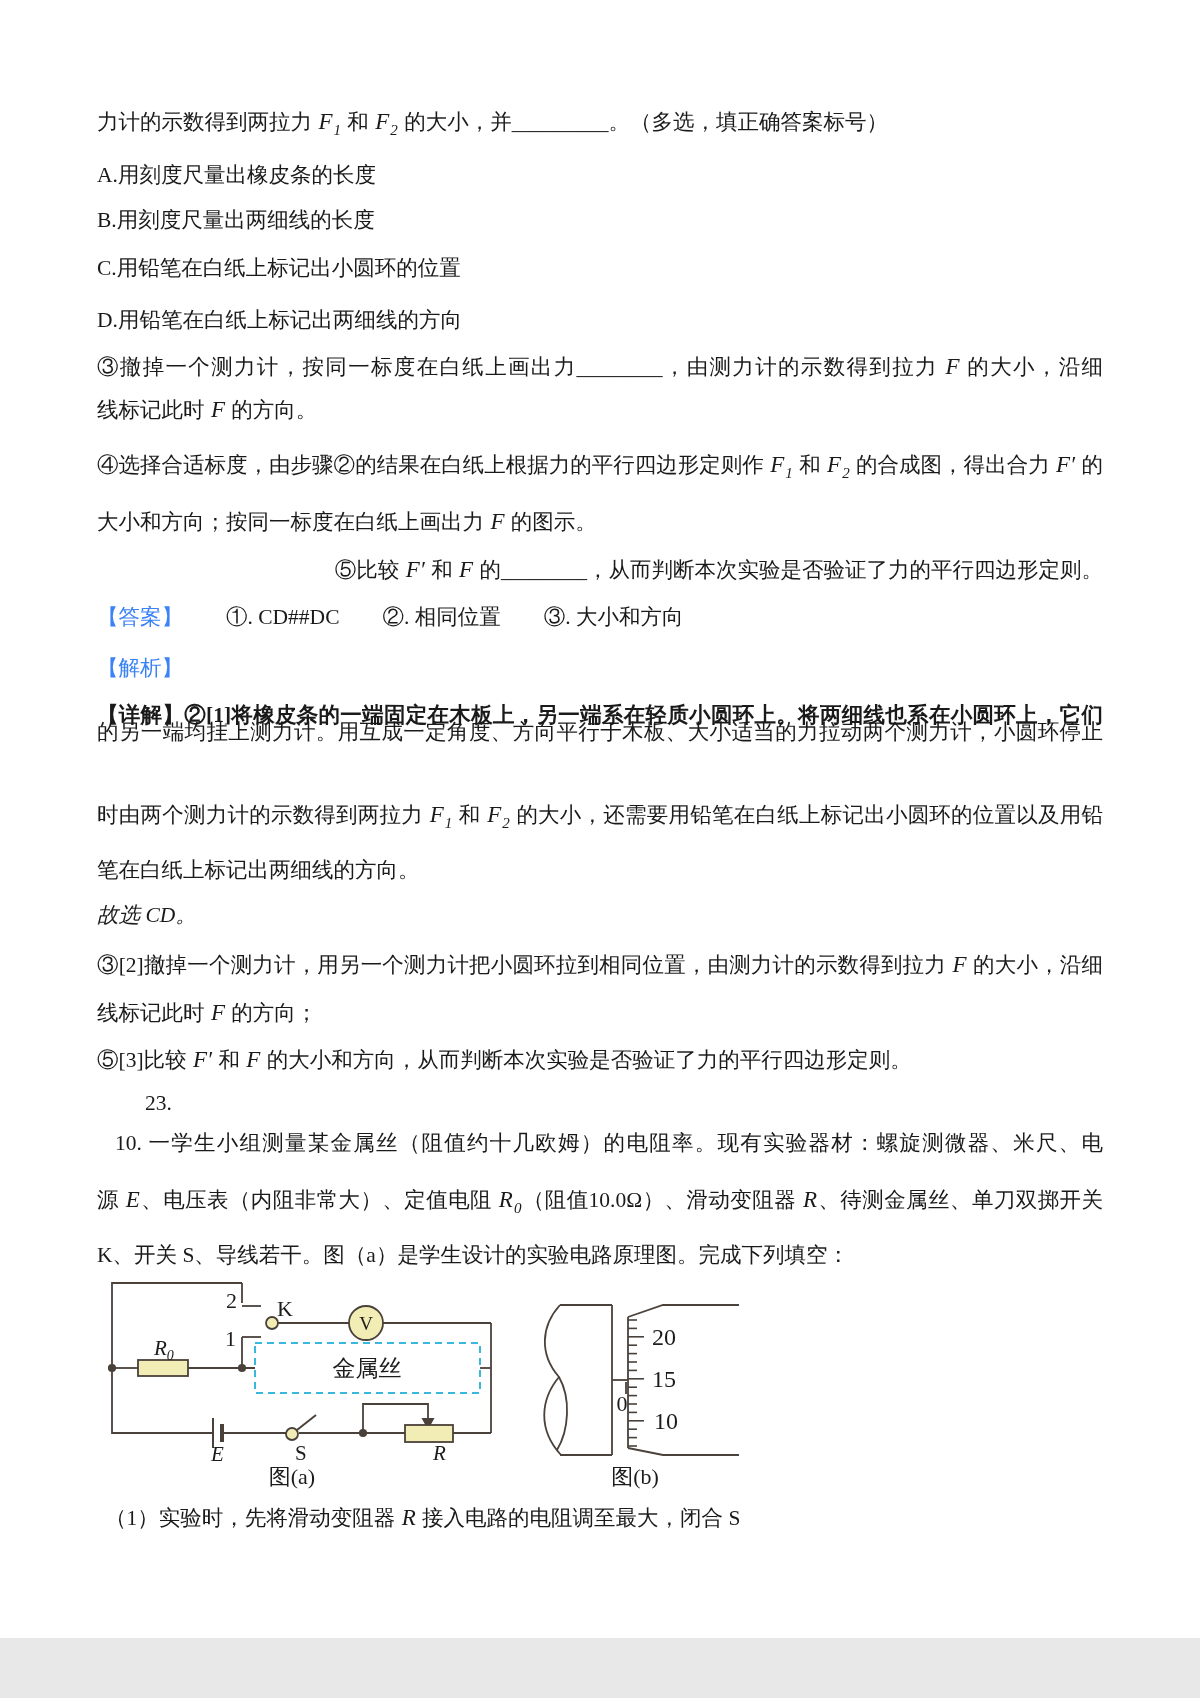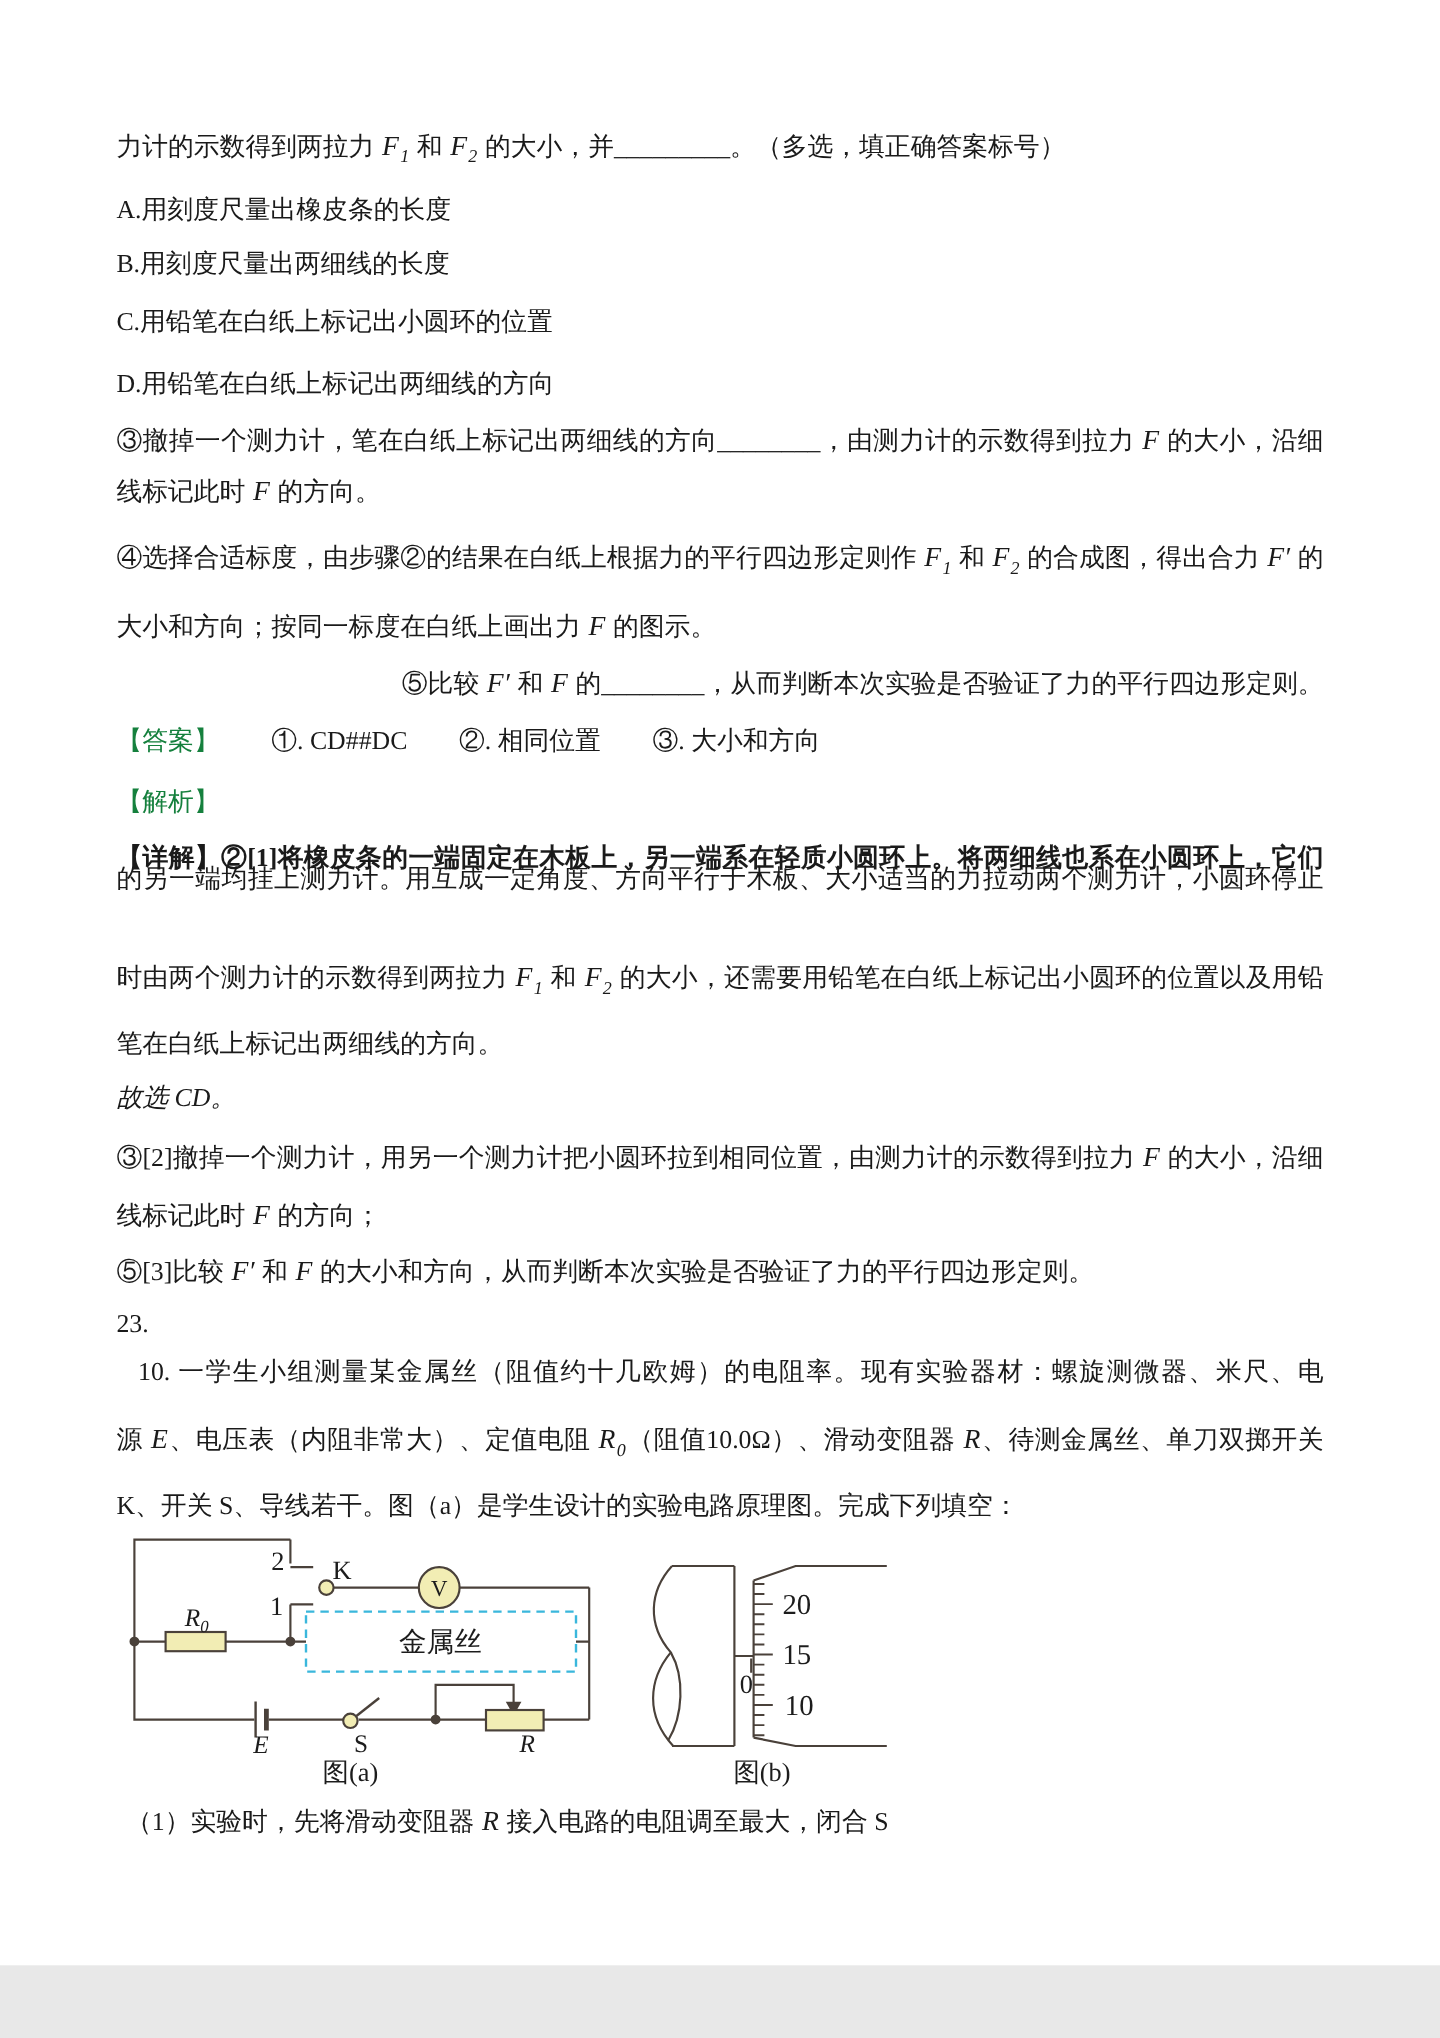--- a/index.html
+++ b/index.html
@@ -2,52 +2,52 @@
 <html><head>
 <meta charset="utf-8">
 <style>
   html,body{margin:0;padding:0;background:#e8e8e8;}
   .page{position:relative;width:1200px;height:1638px;background:#ffffff;margin:0 auto;
         font-family:"Liberation Serif","DejaVu Serif",serif;color:#1a1a1a;overflow:hidden;}
   .line{position:absolute;left:97px;width:1006px;margin:0;font-size:21.5px;line-height:30px;}
   .line.just{text-align:justify;text-align-last:justify;}
   .var{font-style:italic;font-size:23px;padding:0 1px;}
   .subv{font-style:italic;font-size:15px;position:relative;top:6px;padding-right:1px;}
-  .hl{color:#15803d;}
+  .hl{color:#3b82f6;}
   .figwrap{position:absolute;left:95px;top:1278px;width:650px;height:215px;}
   svg text{font-family:"Liberation Serif","DejaVu Serif",serif;fill:#1c1c1c;}
   svg .it{font-style:italic;}
 </style>
 </head>
 <body>
 
 <div class="page">
 
   <div id="textflow">
       <p class="line" style="top: 107px;"><span>力计的示数得到两拉力 </span><span class="var">F</span><span class="subv">1</span><span> 和 </span><span class="var">F</span><span class="subv">2</span><span> 的大小，并</span><span>_________</span><span>。（多选，填正确答案标号）</span></p>
       <p class="line" style="top: 160px;"><span>A.用刻度尺量出橡皮条的长度</span></p>
       <p class="line" style="top: 205px;"><span>B.用刻度尺量出两细线的长度</span></p>
       <p class="line" style="top: 253px;"><span>C.用铅笔在白纸上标记出小圆环的位置</span></p>
       <p class="line" style="top: 305px;"><span>D.用铅笔在白纸上标记出两细线的方向</span></p>
-      <p class="line just" style="top: 352px;"><span>③撤掉一个测力计，笔在白纸上标记出两细线的方向</span><span>________</span><span>，由测力计的示数得到拉力 </span><span class="var">F</span><span> 的大小，沿细</span></p>
+      <p class="line just" style="top: 352px;"><span>③撤掉一个测力计，按同一标度在白纸上画出力</span><span>________</span><span>，由测力计的示数得到拉力 </span><span class="var">F</span><span> 的大小，沿细</span></p>
       <p class="line" style="top: 395px;"><span>线标记此时 </span><span class="var">F</span><span> 的方向。</span></p>
       <p class="line just" style="top: 450px;"><span>④选择合适标度，由步骤②的结果在白纸上根据力的平行四边形定则作 </span><span class="var">F</span><span class="subv">1</span><span> 和 </span><span class="var">F</span><span class="subv">2</span><span> 的合成图，得出合力 </span><span class="var">F′</span><span> 的</span></p>
       <p class="line" style="top: 507px;"><span>大小和方向；按同一标度在白纸上画出力 </span><span class="var">F</span><span> 的图示。</span></p>
       <p class="line" style="top: 555px; text-align: right;"><span>⑤比较 </span><span class="var">F′</span><span> 和 </span><span class="var">F</span><span> 的</span><span>________</span><span>，从而判断本次实验是否验证了力的平行四边形定则。</span></p>
       <p class="line" style="top: 602px;"><span class="hl">【答案】</span><span>　　①. CD##DC　　②. 相同位置　　③. 大小和方向</span></p>
       <p class="line" style="top: 653px;"><span class="hl">【解析】</span></p>
       <p class="line just" style="top: 700px; font-weight: bold;"><span>【详解】②[1]将橡皮条的一端固定在木板上，另一端系在轻质小圆环上。将两细线也系在小圆环上，它们</span></p>
       <p class="line just" style="top: 717px;"><span>的另一端均挂上测力计。用互成一定角度、方向平行于木板、大小适当的力拉动两个测力计，小圆环停止</span></p>
       <p class="line just" style="top: 800px;"><span>时由两个测力计的示数得到两拉力 </span><span class="var">F</span><span class="subv">1</span><span> 和 </span><span class="var">F</span><span class="subv">2</span><span> 的大小，还需要用铅笔在白纸上标记出小圆环的位置以及用铅</span></p>
       <p class="line" style="top: 855px;"><span>笔在白纸上标记出两细线的方向。</span></p>
       <p class="line" style="top: 900px; font-style: italic;"><span>故选 CD。</span></p>
       <p class="line just" style="top: 950px;"><span>③[2]撤掉一个测力计，用另一个测力计把小圆环拉到相同位置，由测力计的示数得到拉力 </span><span class="var">F</span><span> 的大小，沿细</span></p>
       <p class="line" style="top: 998px;"><span>线标记此时 </span><span class="var">F</span><span> 的方向；</span></p>
       <p class="line" style="top: 1045px;"><span>⑤[3]比较 </span><span class="var">F′</span><span> 和 </span><span class="var">F</span><span> 的大小和方向，从而判断本次实验是否验证了力的平行四边形定则。</span></p>
-      <p class="line" style="top: 1088px;"><span>23.</span></p>
+      <p class="line" style="top: 1088px; margin-left: 48px;"><span>23.</span></p>
       <p class="line just" style="top: 1128px; text-indent: 18px;"><span>10. 一学生小组测量某金属丝（阻值约十几欧姆）的电阻率。现有实验器材：螺旋测微器、米尺、电</span></p>
       <p class="line just" style="top: 1185px;"><span>源 </span><span class="var">E</span><span>、电压表（内阻非常大）、定值电阻 </span><span class="var">R</span><span class="subv">0</span><span>（阻值10.0Ω）、滑动变阻器 </span><span class="var">R</span><span>、待测金属丝、单刀双掷开关</span></p>
       <p class="line" style="top: 1240px;"><span>K、开关 S、导线若干。图（a）是学生设计的实验电路原理图。完成下列填空：</span></p>
       <p class="line" style="top: 1503px; text-indent: 8px;"><span>（1）实验时，先将滑动变阻器 </span><span class="var">R</span><span> 接入电路的电阻调至最大，闭合 S</span></p>
     </div>
 
   <div class="figwrap">
     <svg width="650" height="215" viewBox="0 0 650 215">
 
       <g stroke="#4a413a" stroke-width="1.8" fill="none">

